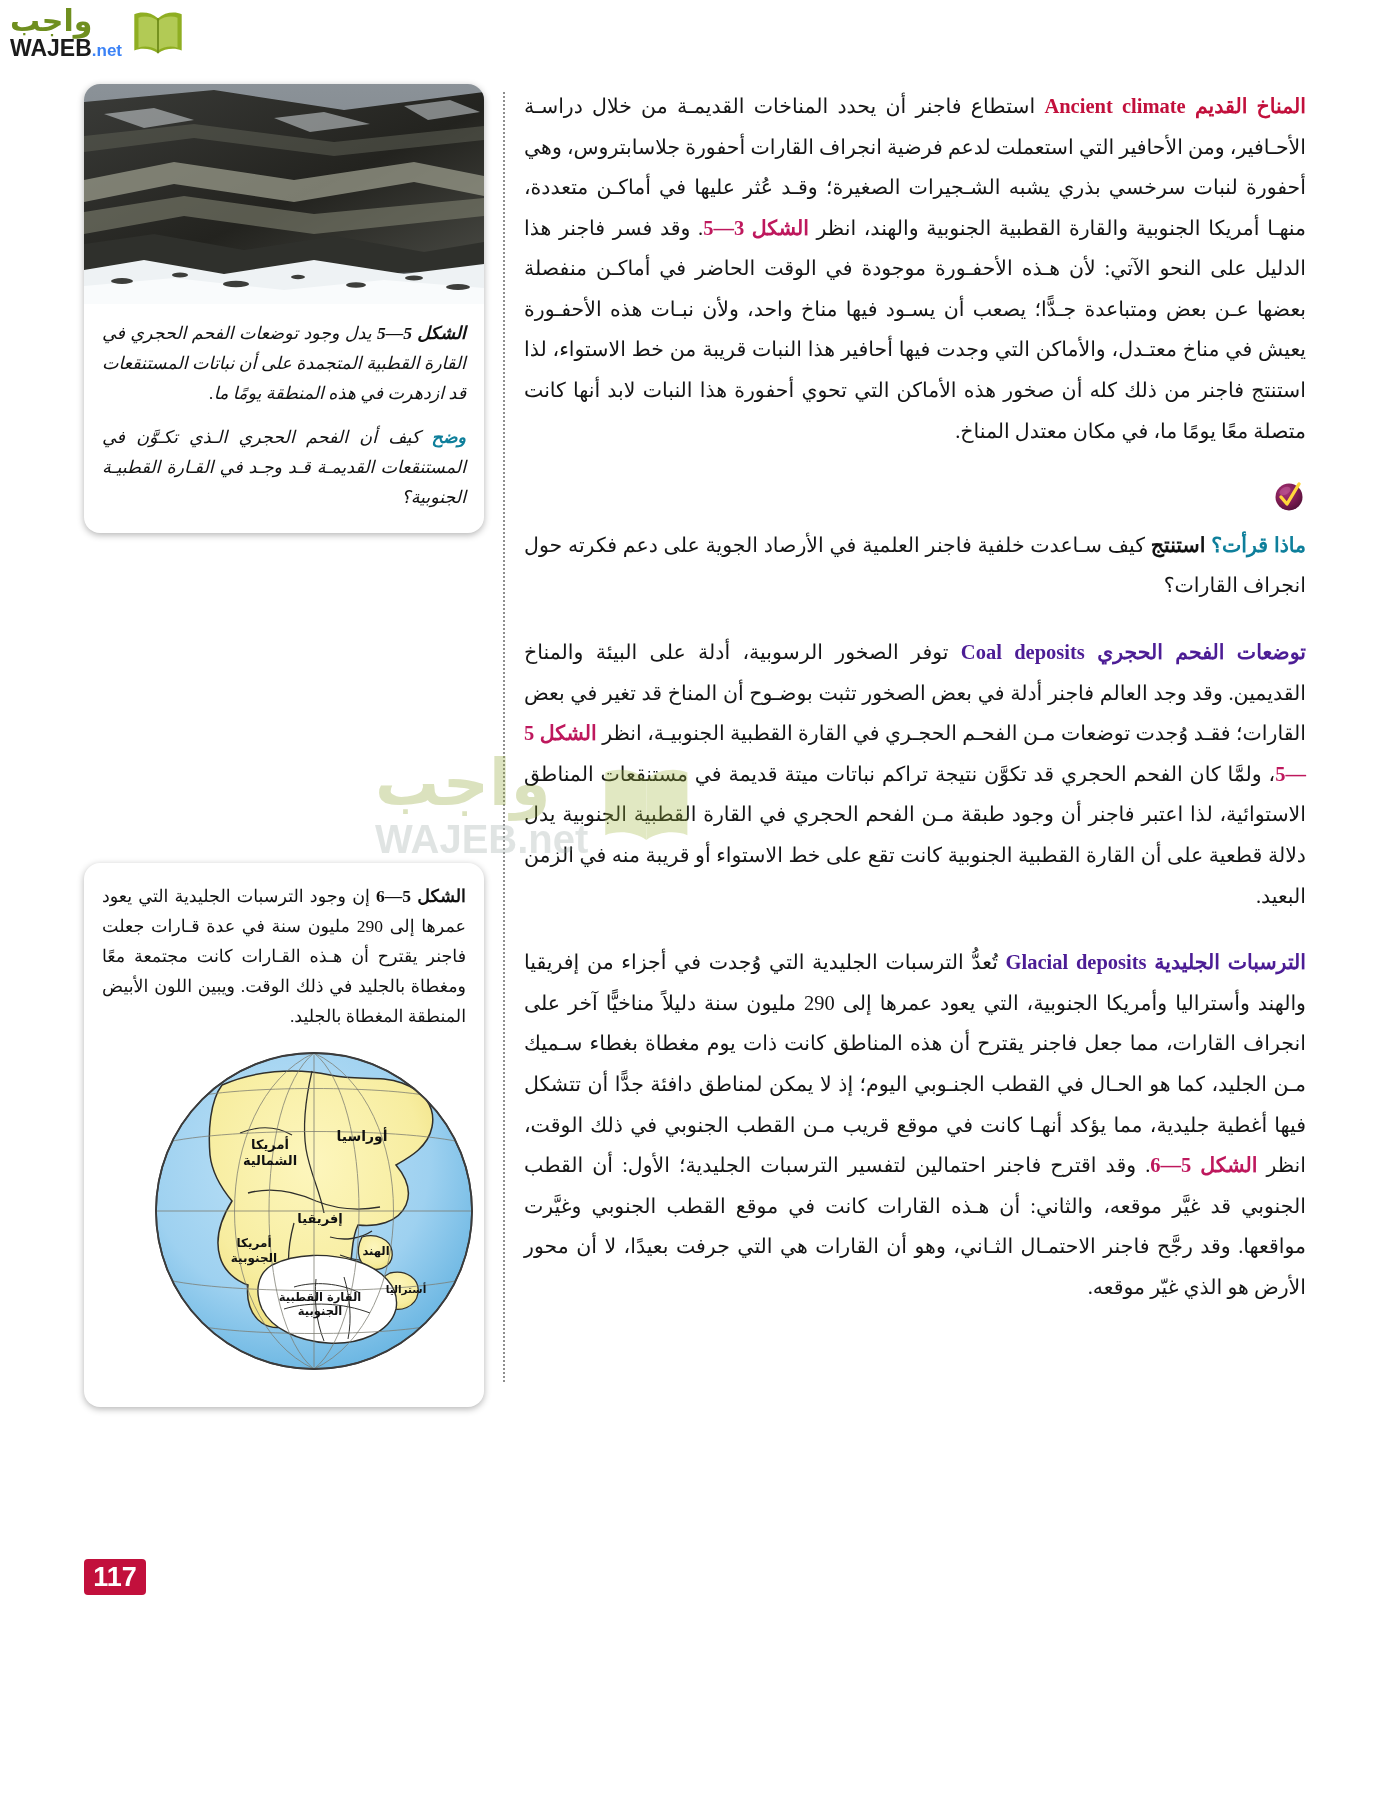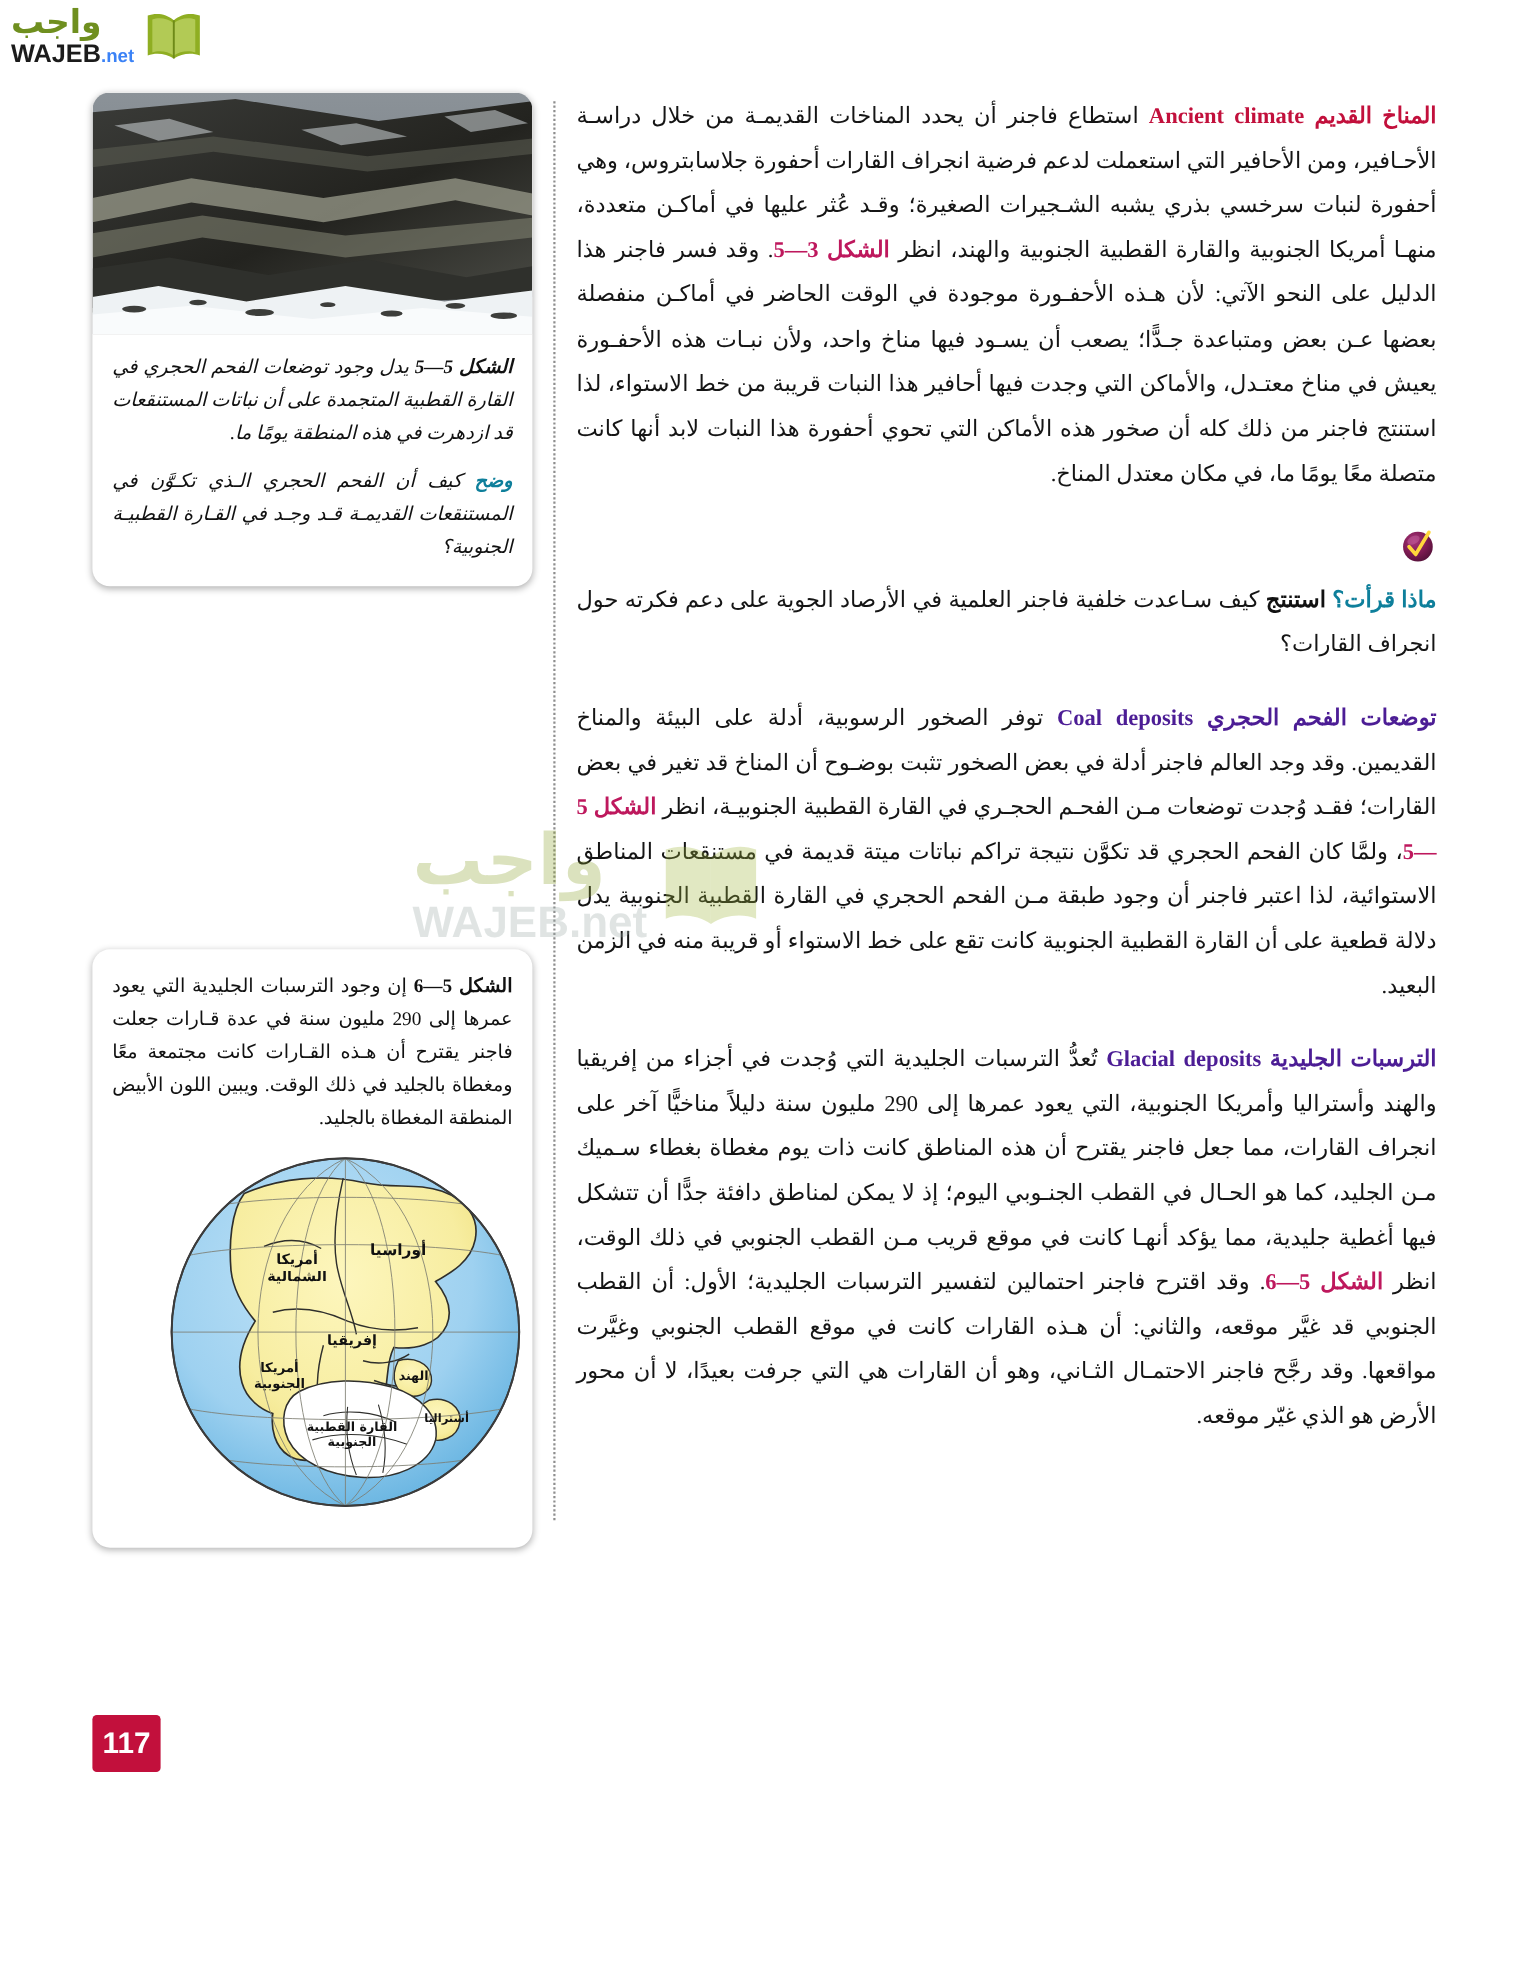--- a/index.html
+++ b/index.html
@@ -156,21 +156,21 @@
   }
   .rc-title { color:#0e7f9b; font-weight:700; }
   .rc-verb { color:#111; font-weight:700; }
 
   
   .pagenum {
     position: absolute;
     left: 84px;
     top: 1485px;
     width: 62px;
-    height: 52px;
+    height: 36px;
     background: #c2103c;
     border-radius: 4px;
     color: #fff;
     font-family: "Liberation Sans", sans-serif;
     font-weight: 700;
     font-size: 27px;
     display: flex;
     align-items: center;
     justify-content: center;
     direction: ltr;

